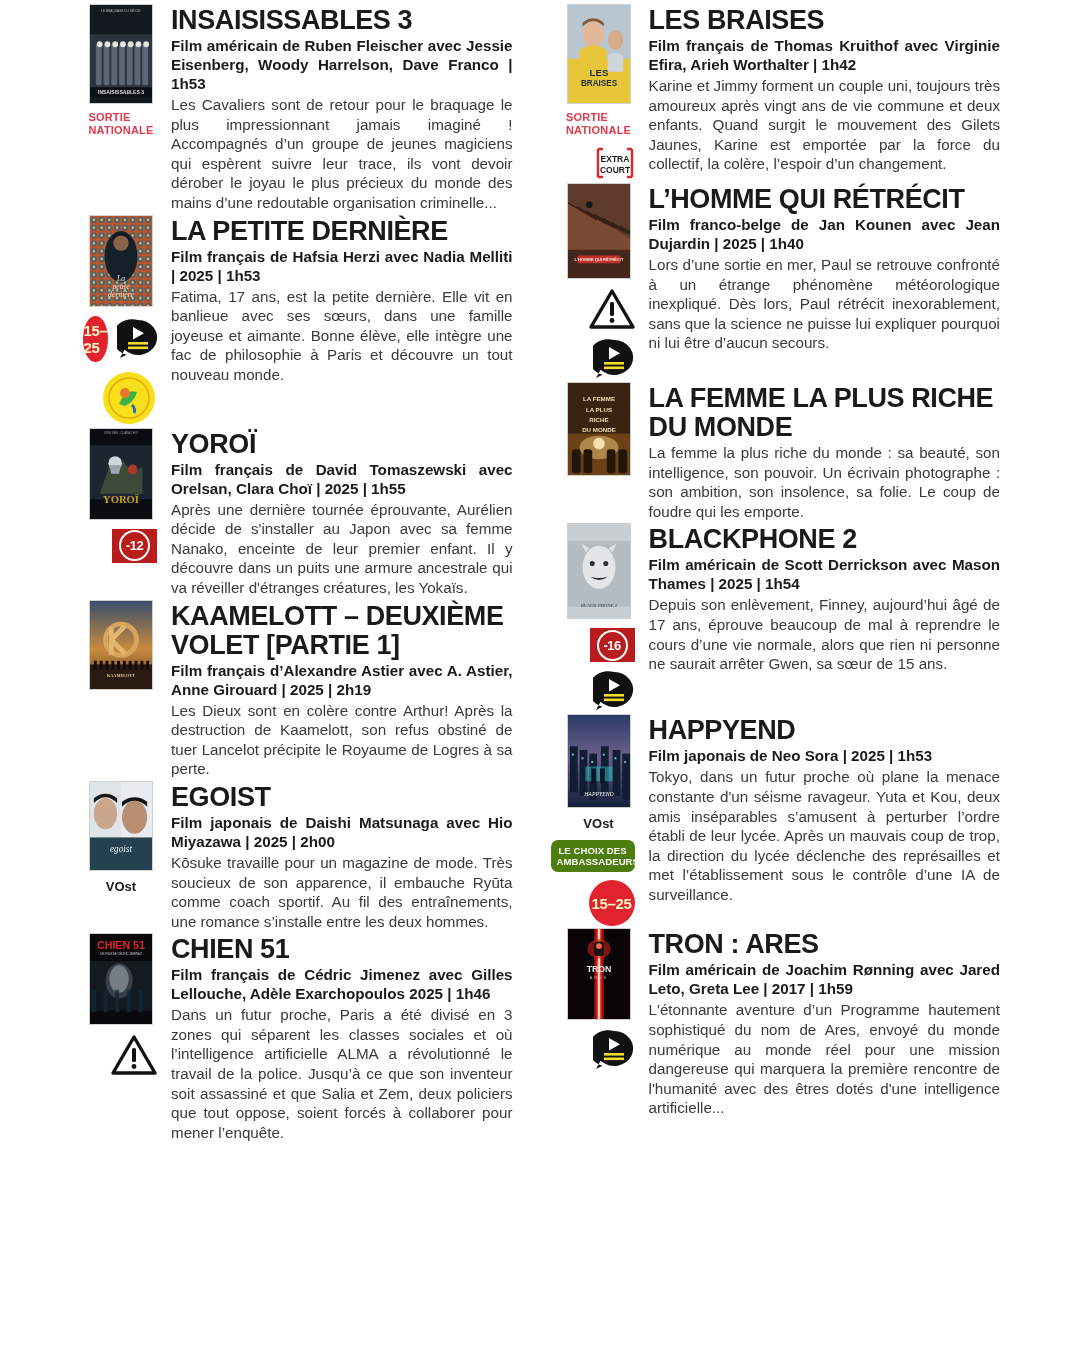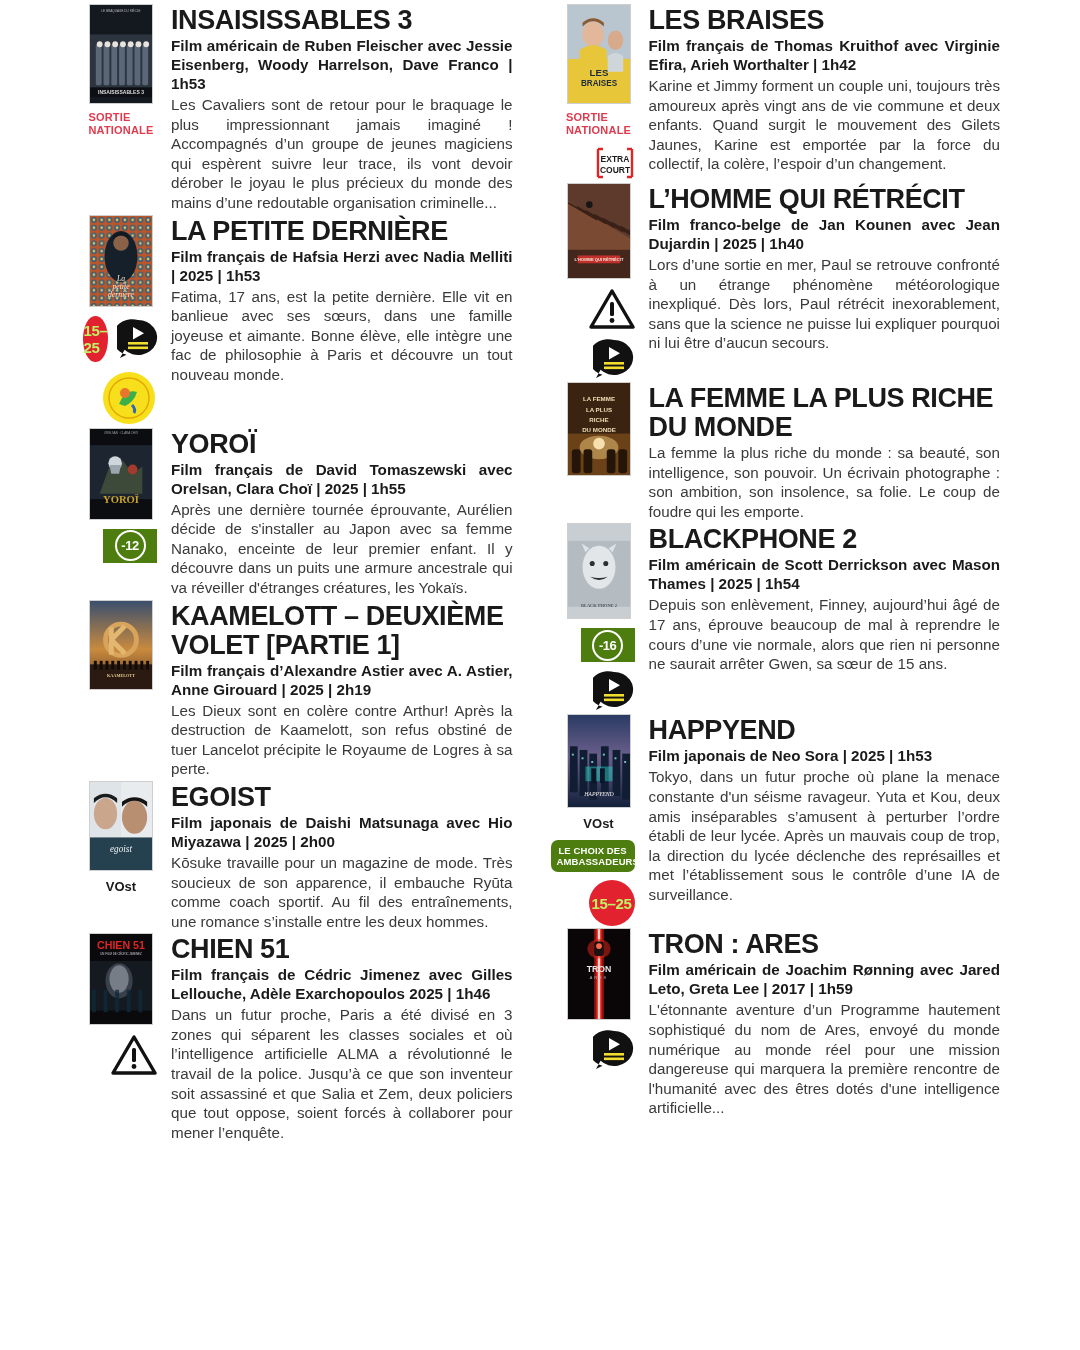--- a/index.html
+++ b/index.html
@@ -51,30 +51,30 @@
     font-weight:bold;
     font-size:13px;
     text-align:center;
   }
 
   .badges{margin-top:9px;display:flex;flex-direction:column;align-items:flex-end;gap:8px;width:100%;}
   .badge-row{display:flex;align-items:center;justify-content:center;gap:9px;width:100%;}
 
   .badge-age{
     width:46px;height:46px;border-radius:50%;
-    background:#e2222e;color:#bef264;
+    background:#e2222e;color:#fef9c3;
     font-weight:bold;font-size:15px;
     display:flex;align-items:center;justify-content:center;
     letter-spacing:-0.3px;
   }
   .badge-ad{
     width:42px;height:42px;position:relative;
   }
   .badge-rating{
-    width:54px;height:34px;background:#4d7c0f;
+    width:45px;height:34px;background:#b91c1c;
     display:flex;align-items:center;justify-content:center;
   }
   .badge-rating .ring{
     width:27px;height:27px;border-radius:50%;
     border:2px solid #fff;color:#fff;
     font-weight:bold;font-size:13px;
     display:flex;align-items:center;justify-content:center;
     letter-spacing:-0.5px;
   }
   .badge-warn{width:46px;height:42px;}

